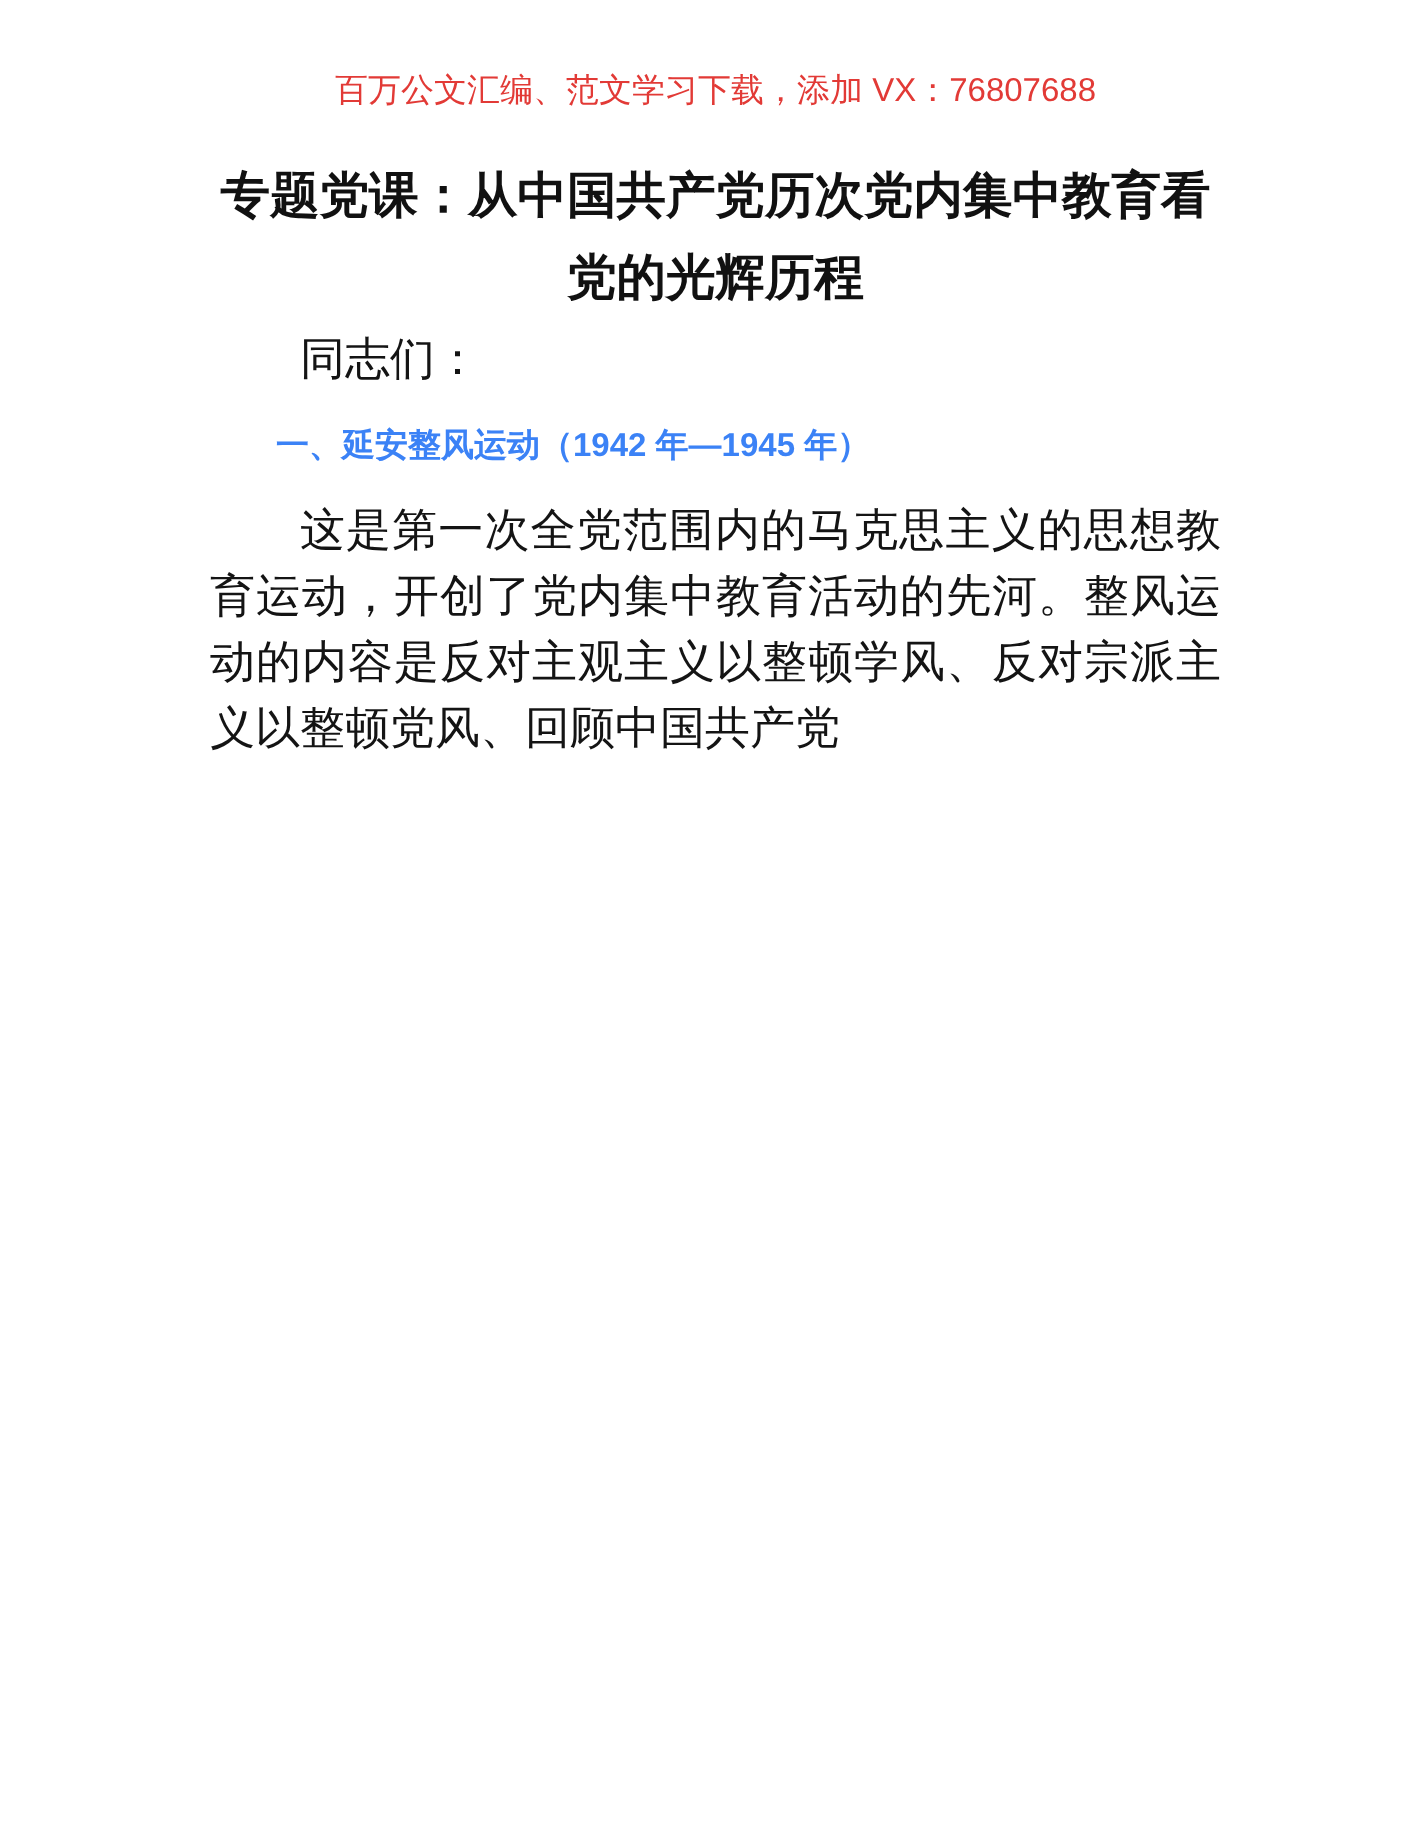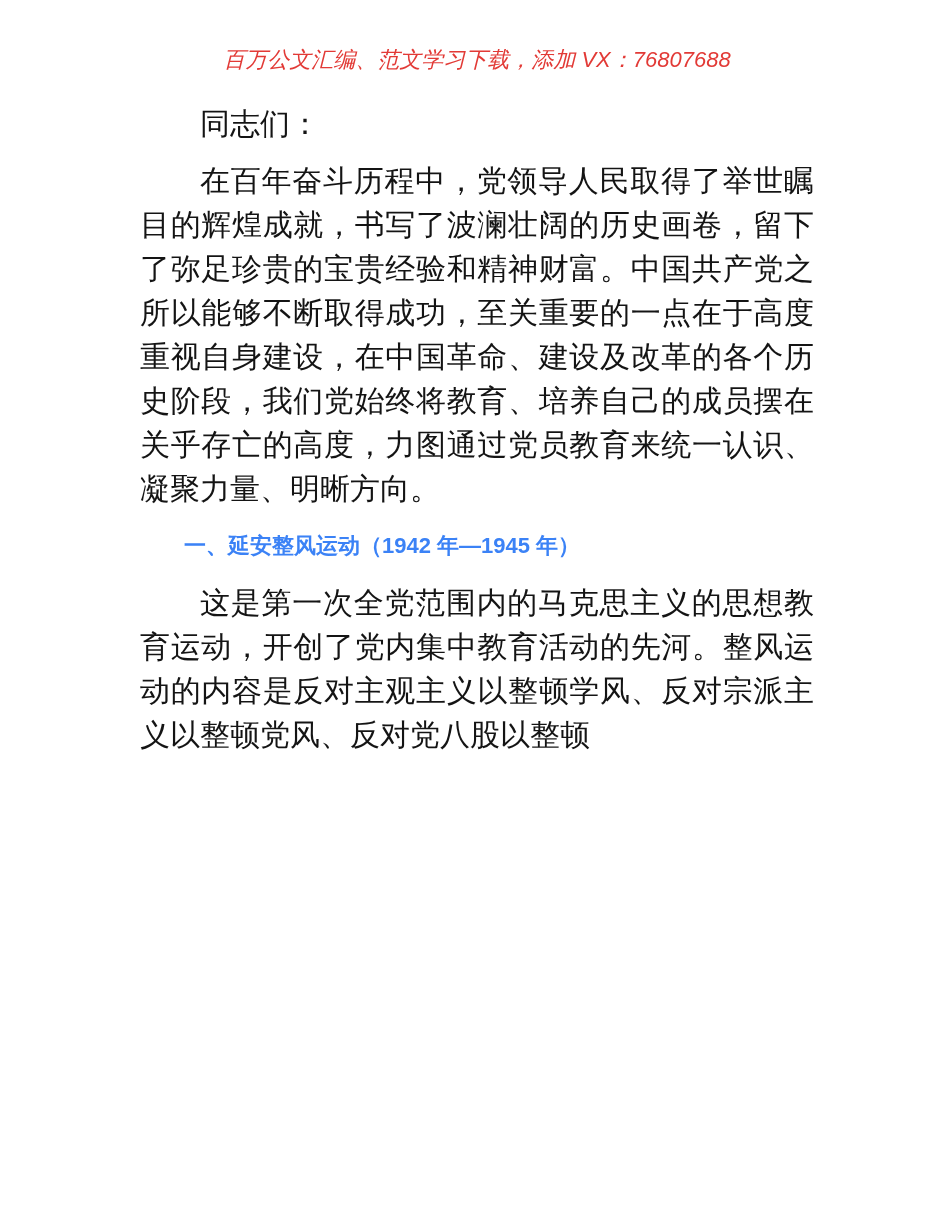--- a/index.html
+++ b/index.html
@@ -21,21 +21,20 @@
     padding: 46px 136px 0 140px;
     background: #ffffff;
   }
   .watermark {
     color: #e23a36;
     font-size: 22px;
     line-height: 28px;
     text-align: center;
     margin: 0 0 28px 0;
     text-indent: 0;
-    font-style: italic;
   }
   .doc-title {
     font-size: 33px;
     font-weight: 700;
     color: #111111;
     text-align: center;
     line-height: 55px;
     margin: 0 0 6px 0;
   }
   .para {
@@ -55,23 +54,23 @@
     color: #3b82f6;
   }
 </style>
 </head>
 <body>
 
 <div class="page">
 
   <div class="watermark">百万公文汇编、范文学习下载，添加 VX：76807688</div>
 
+  <h1 class="doc-title">专题党课：从中国共产党历次党内集中教育看党的光辉历程</h1>
 
   <p class="para">同志们：</p>
 
-  <p class="para">在百年奋斗历程中，党领导人民取得了举世瞩目的辉煌成就，书写了波澜壮阔的历史画卷，留下了弥足珍贵的宝贵经验和精神财富。中国共产党之所以能够不断取得成功，至关重要的一点在于高度重视自身建设，在中国革命、建设及改革的各个历史阶段，我们党始终将教育、培养自己的成员摆在关乎存亡的高度，力图通过党员教育来统一认识、凝聚力量、明晰方向。</p>
 
 
   <h2 class="section-heading">一、延安整风运动（1942 年—1945 年）</h2>
 
-  <p class="para">这是第一次全党范围内的马克思主义的思想教育运动，开创了党内集中教育活动的先河。整风运动的内容是反对主观主义以整顿学风、反对宗派主义以整顿党风、反对党八股以整顿</p>
+  <p class="para">这是第一次全党范围内的马克思主义的思想教育运动，开创了党内集中教育活动的先河。整风运动的内容是反对主观主义以整顿学风、反对宗派主义以整顿党风、回顾中国共产党</p>
 
 </div>
 
 </body></html>

